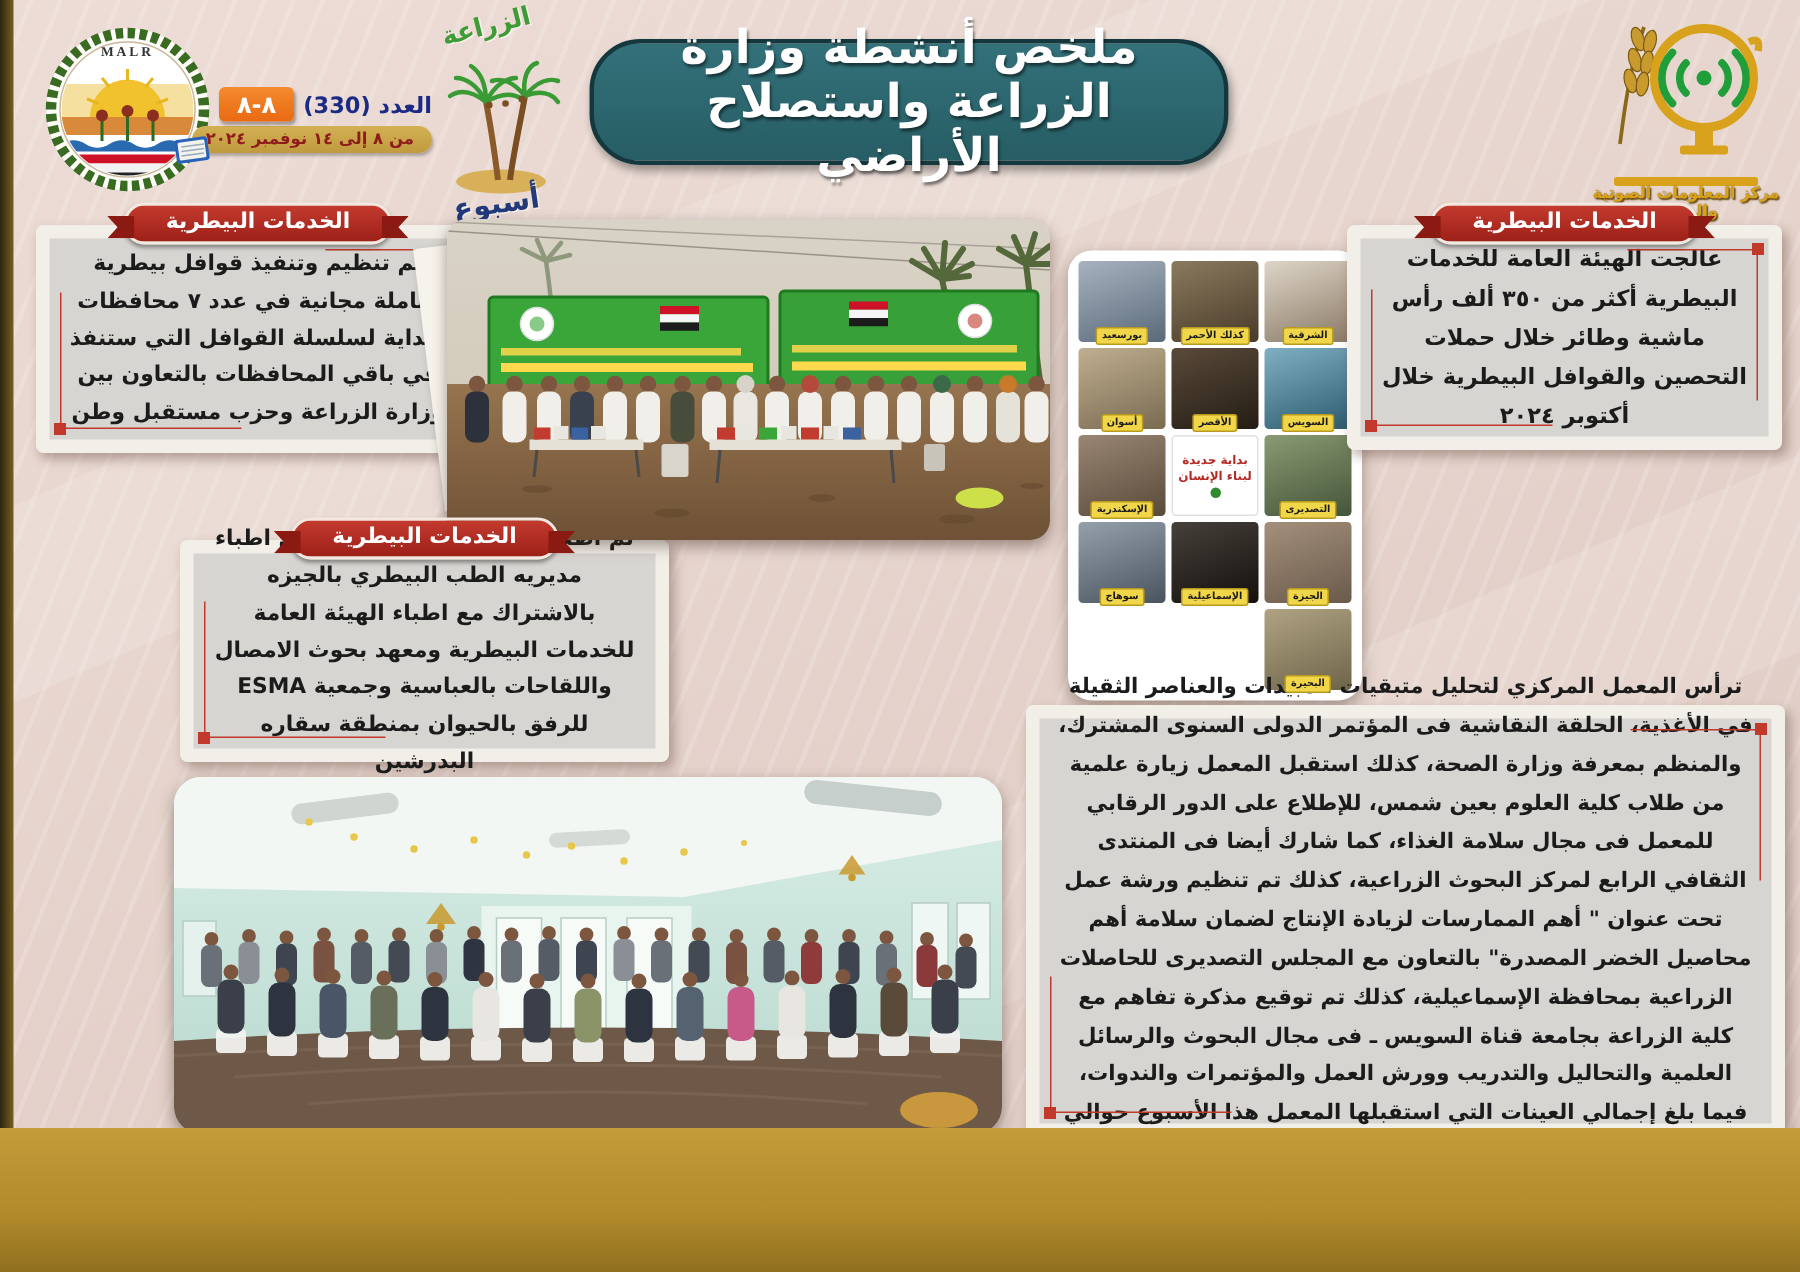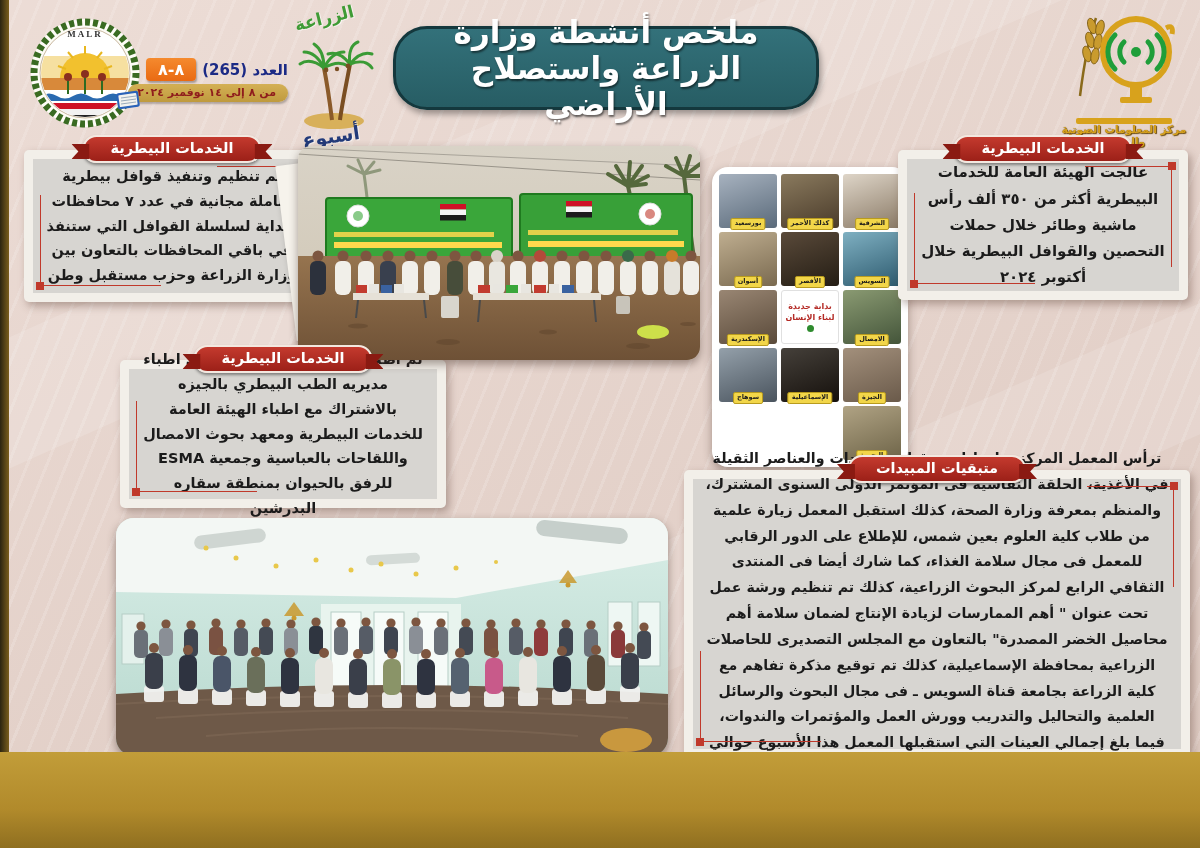--- a/index.html
+++ b/index.html
@@ -154,21 +154,21 @@
         <rect x="13" y="87" width="88" height="6" fill="#ce1126"></rect>
         <rect x="13" y="93" width="88" height="6" fill="#f2f2f2"></rect>
         <rect x="13" y="99" width="88" height="7" fill="#222"></rect>
       </g>
     </svg>
     <div class="malr-acronym">MALR</div>
   </div>
 
   <div class="issue">
     <div class="issue-row">
-      <span class="issue-label">العدد (265)</span>
+      <span class="issue-label">العدد (330)</span>
       <span class="issue-badge">٨-٨</span>
     </div>
     <div class="issue-dates">من ٨ إلى ١٤ نوفمبر ٢٠٢٤</div>
     <div class="cal-icon">
       <svg width="30" height="26" viewBox="0 0 30 26">
         <rect x="3" y="6" width="22" height="16" rx="2" fill="#2a62b8" transform="rotate(-8 14 14)"></rect>
         <rect x="5" y="8" width="18" height="12" rx="1" fill="#f2f2ee" transform="rotate(-8 14 14)"></rect>
         <g stroke="#9ab" stroke-width="1">
             <line x1="7" y1="12" x2="22" y2="10"></line>
             <line x1="7" y1="15" x2="22" y2="13"></line>
@@ -366,21 +366,21 @@
       <div class="cph">
           <span class="clabel">السويس</span>
         </div>
       <div class="cph">
           <span class="clabel">الأقصر</span>
         </div>
       <div class="cph">
           <span class="clabel">أسوان</span>
         </div>
       <div class="cph">
-          <span class="clabel">الامصال</span>
+          <span class="clabel">التصديرى</span>
         </div>
       <div class="cc">
         <div class="cc-text">بداية جديدة لبناء الإنسان</div>
         <div class="cc-dot"></div>
       </div>
       <div class="cph">
           <span class="clabel">الإسكندرية</span>
         </div>
       <div class="cph">
           <span class="clabel">الجيزة</span>
@@ -520,21 +520,20 @@
           <use href="#psit" x="412" y="154" fill="#e8e6e0"></use>
         <use href="#psit" x="446" y="153" fill="#2e3340"></use>
           <use href="#psit" x="480" y="152" fill="#5a4a3a"></use>
         <use href="#psit" x="514" y="150" fill="#3a3f4a"></use>
       </g>
       <ellipse cx="510" cy="222" rx="26" ry="12" fill="#c9983e"></ellipse>
     </svg>
   </div>
 
   <div class="card" id="card4">
-    <div class="ribbon">متبقيات المبيدات</div>
     <div class="card-inner">
       <div class="mk mk-tr"></div>
         <div class="mk mk-bl"></div>
       <div class="card-text">ترأس المعمل المركزي لتحليل متبقيات المبيدات والعناصر الثقيلة في الأغذية، الحلقة النقاشية فى المؤتمر الدولى السنوى المشترك، والمنظم بمعرفة وزارة الصحة، كذلك استقبل المعمل زيارة علمية من طلاب كلية العلوم بعين شمس، للإطلاع على الدور الرقابي للمعمل فى مجال سلامة الغذاء، كما شارك أيضا فى المنتدى الثقافي الرابع لمركز البحوث الزراعية، كذلك تم تنظيم ورشة عمل تحت عنوان " أهم الممارسات لزيادة الإنتاج لضمان سلامة أهم محاصيل الخضر المصدرة" بالتعاون مع المجلس التصديرى للحاصلات الزراعية بمحافظة الإسماعيلية، كذلك تم توقيع مذكرة تفاهم مع كلية الزراعة بجامعة قناة السويس ـ فى مجال البحوث والرسائل العلمية والتحاليل والتدريب وورش العمل والمؤتمرات والندوات، فيما بلغ إجمالي العينات التي استقبلها المعمل هذا الأسبوع حوالي ٥٧٧٨ عينة</div>
     </div>
   </div>
 
   <div class="band">
     
     

